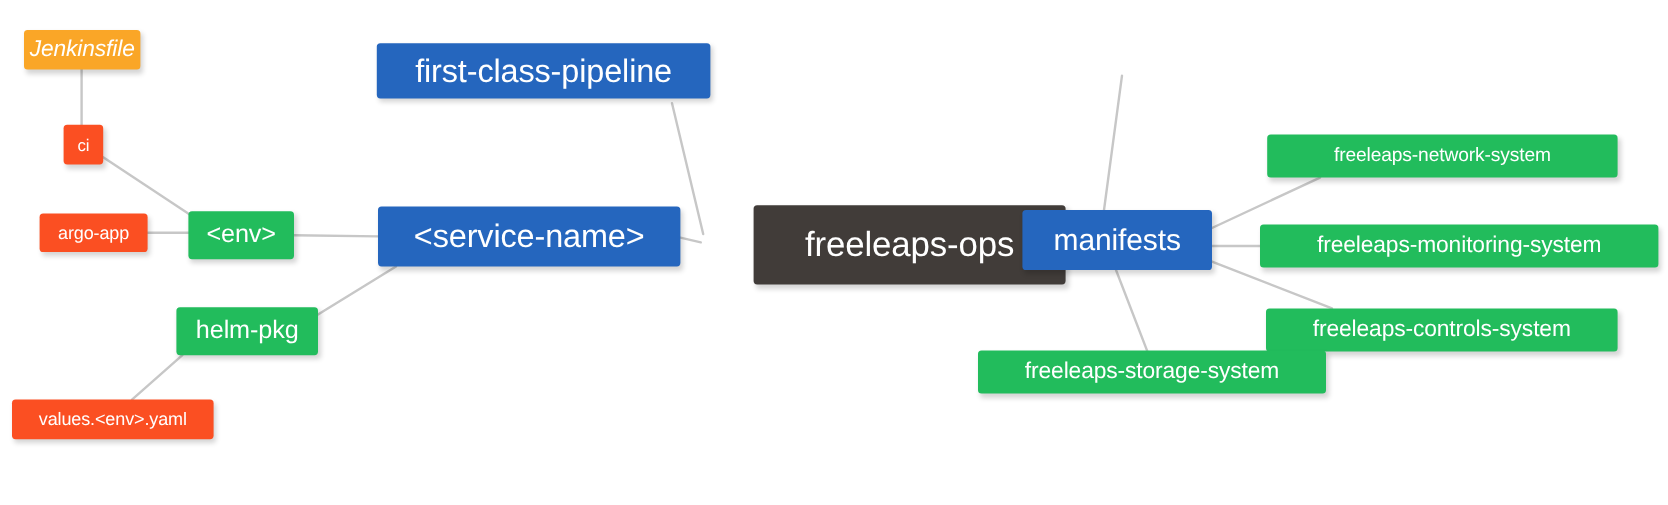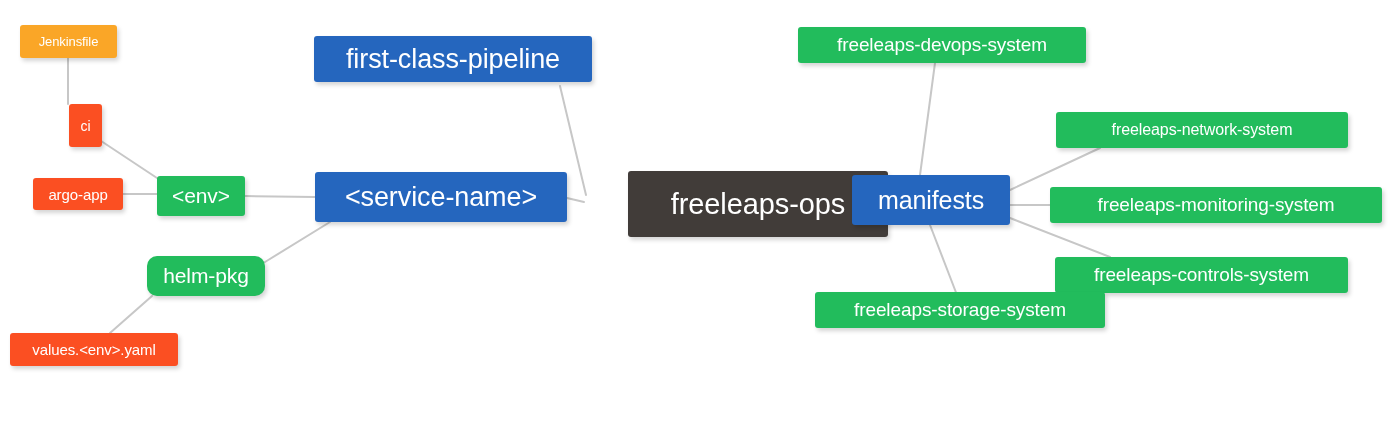--- a/index.html
+++ b/index.html
@@ -57,42 +57,39 @@
     </div>
     <div class="node n-blue" style="left: 315px; top: 172px; width: 252px; height: 50px; font-size: 27px;">
       <span>&lt;service-name&gt;</span>
     </div>
     <div class="node n-blue" style="left: 852px; top: 175px; width: 158px; height: 50px; font-size: 25px;">
       <span>manifests</span>
     </div>
     <div class="node n-green" style="left: 157px; top: 176px; width: 88px; height: 40px; font-size: 21px;">
       <span>&lt;env&gt;</span>
     </div>
-    <div class="node n-green" style="left: 147px; top: 256px; width: 118px; height: 40px; font-size: 21px; border-radius: 10px;">
+    <div class="node n-green" style="left: 147px; top: 256px; width: 118px; height: 40px; font-size: 21px;">
       <span>helm-pkg</span>
-    </div>
-    <div class="node n-green" style="left: 798px; top: 27px; width: 288px; height: 36px; font-size: 19px;">
-      <span>freeleaps-devops-system</span>
     </div>
     <div class="node n-green" style="left: 1056px; top: 112px; width: 292px; height: 36px; font-size: 16px;">
       <span>freeleaps-network-system</span>
     </div>
     <div class="node n-green" style="left: 1050px; top: 187px; width: 332px; height: 36px; font-size: 19px;">
       <span>freeleaps-monitoring-system</span>
     </div>
     <div class="node n-green" style="left: 1055px; top: 257px; width: 293px; height: 36px; font-size: 19px;">
       <span>freeleaps-controls-system</span>
     </div>
     <div class="node n-green" style="left: 815px; top: 292px; width: 290px; height: 36px; font-size: 19px;">
       <span>freeleaps-storage-system</span>
     </div>
-    <div class="node n-orange" style="left: 20px; top: 25px; width: 97px; height: 33px; font-size: 13px;">
+    <div class="node n-orange" style="left: 20px; top: 25px; width: 97px; height: 33px; font-size: 19px; font-style: italic;">
       <span>Jenkinsfile</span>
     </div>
-    <div class="node n-red" style="left: 69px; top: 104px; width: 33px; height: 43px; font-size: 14px;">
+    <div class="node n-red" style="left: 53px; top: 104px; width: 33px; height: 33px; font-size: 14px;">
       <span>ci</span>
     </div>
     <div class="node n-red" style="left: 33px; top: 178px; width: 90px; height: 32px; font-size: 15px; align-items: center;">
       <span>argo-app</span>
     </div>
     <div class="node n-red" style="left: 10px; top: 333px; width: 168px; height: 33px; font-size: 15px;">
       <span>values.&lt;env&gt;.yaml</span>
     </div>
   </div>
 

